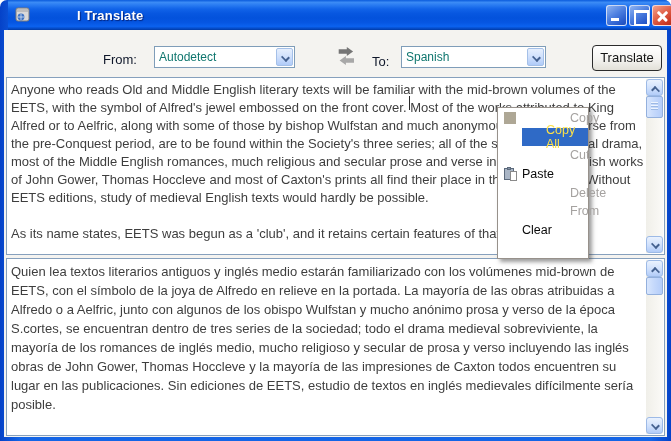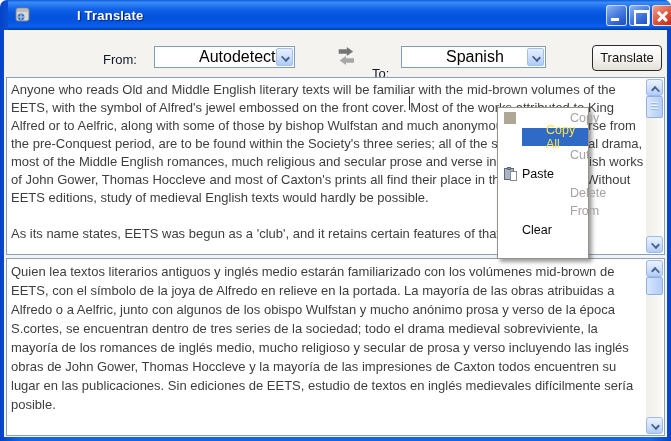--- a/index.html
+++ b/index.html
@@ -40,21 +40,21 @@
   .client {
     position:absolute; left:4px; top:30px; width:663px; height:407px;
     background:#f4f3f0;
   }
   .label { position:absolute; font-size:13px; color:#0f172a; }
 
   .combo {
     position:absolute; height:22px; background:#fff; border:1px solid #7f9db9;
     display:flex; align-items:center;
   }
-  .combo-value { font-size:16px; color:#000000; padding-left:4px;margin-left:40px; }
+  .combo-value { font-size:12px; color:#0f766e; padding-left:4px; }
   .combo-arrow {
     position:absolute; right:1px; top:1px; width:17px; height:18px; border-radius:2px;
     background:linear-gradient(180deg,#e6effd 0%,#cfe0fc 50%,#b0cbf8 100%);
     border:1px solid #a5c0e8;
   }
   .chev-down { position:absolute; left:4.5px; top:5px; width:6px; height:6px; }
   .chev-down::after { content:""; position:absolute; left:0; top:0; width:5px; height:5px; border-right:2px solid #44618f; border-bottom:2px solid #44618f; transform:rotate(45deg) scale(1,.8); }
 
   .btn-translate {
     position:absolute; left:588px; top:15px; width:70px; height:26px;
@@ -146,21 +146,21 @@
       <div class="combo-arrow">
           <div class="chev-down"></div>
         </div>
     </div>
 
     <svg class="swap" viewBox="0 0 22 18">
       <path d="M3 3.5 h9 v-2.5 l7 5 -7 5 v-2.5 h-9 z" fill="#757575" transform="scale(0.9) translate(0,-1)"></path>
       <path d="M19 12.5 h-9 v-2.5 l-7 5 7 5 v-2.5 h9 z" fill="#a8a8a8" transform="scale(0.9) translate(1,0)"></path>
     </svg>
 
-    <span class="label" style="left:368px; top:36px;">To:</span>
+    <span class="label" style="left:368px; top:24px;">To:</span>
     <div class="combo" style="left:397px; top:16px; width:145px;">
       <span class="combo-value">Spanish</span>
       <div class="combo-arrow">
           <div class="chev-down"></div>
         </div>
     </div>
 
     <div class="btn-translate">Translate</div>
 
     <div class="textpane pane-top">

